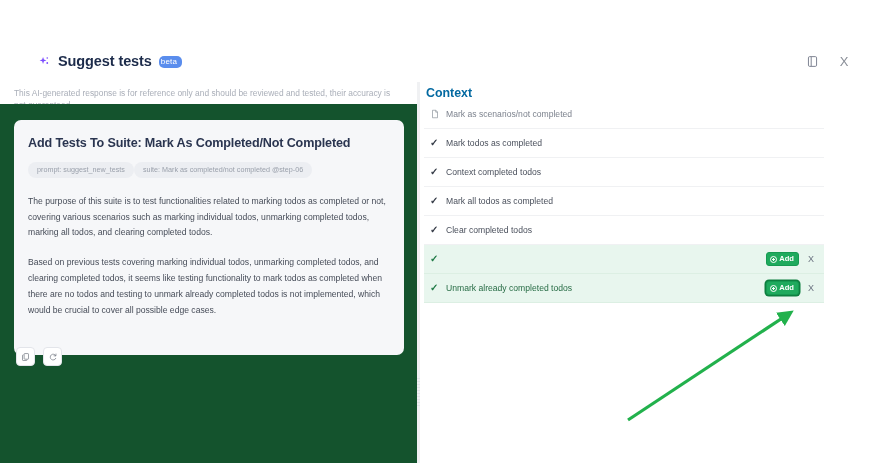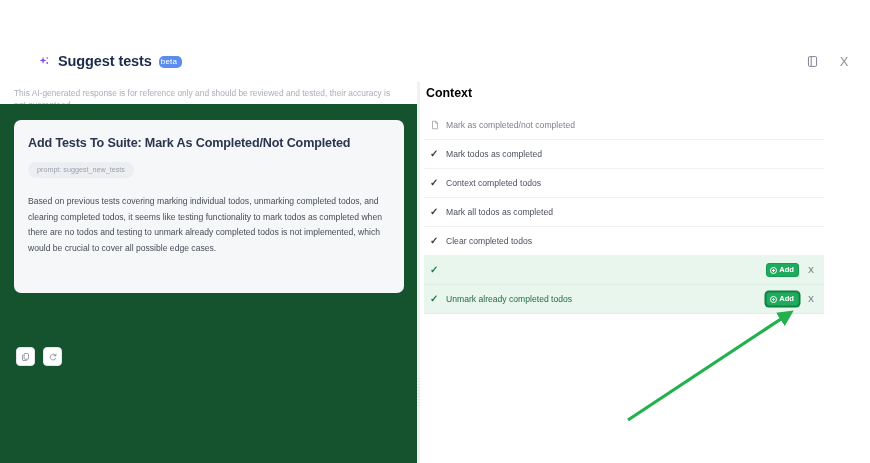--- a/index.html
+++ b/index.html
@@ -82,22 +82,21 @@
     position: absolute; left: 417px; top: 378px; width: 3px; height: 30px;
     background: repeating-linear-gradient(to bottom, #e2e4e8 0 1px, transparent 1px 3px);
   }
 
   
   .right-pane {
     position: absolute; left: 424px; top: 86px; width: 446px; height: 377px;
     background: #fff;
   }
   .context-title {
-    font-size: 12.4px; font-weight: bold; color: #000000; padding-left: 2px;
-    margin-bottom: 11px;
+    font-size: 12.4px; font-weight: bold; color: #0369a1; padding-left: 2px;
   }
   .ctx-list { width: 400px; }
   .ctx-row {
     display: flex; align-items: center; height: 29px; padding: 0 8px 0 6px;
     border-bottom: 1px solid #f0f1f3; position: relative;
   }
   .ctx-row.file-row { border-bottom: 1px solid #f0f1f3; }
   .ctx-row.suggested { background: #e8f6ee; border-bottom: 1px solid #dcefe3; }
   .ctx-icon { width: 13px; display: flex; align-items: center; flex: 0 0 13px; }
   .check-mark { font-size: 10px; color: #343a46; line-height: 1; font-weight: bold; }
@@ -164,21 +163,23 @@
     </div>
   </div>
 
   <div class="disclaimer">This AI-generated response is for reference only and should be reviewed and tested, their accuracy is not guaranteed</div>
 
   <div class="left-pane">
     <div class="result-card">
       <div class="card-title">Add Tests To Suite: Mark As Completed/Not Completed</div>
       <div class="tag-row">
         <span class="tag">prompt: suggest_new_tests</span>
-      </div>
+        <span class="tag">suite: Mark as completed/not completed @step-06</span>
+      </div>
+      <p class="card-para">The purpose of this suite is to test functionalities related to marking todos as completed or not, covering various scenarios such as marking individual todos, unmarking completed todos, marking all todos, and clearing completed todos.</p>
       <p class="card-para">Based on previous tests covering marking individual todos, unmarking completed todos, and clearing completed todos, it seems like testing functionality to mark todos as completed when there are no todos and testing to unmark already completed todos is not implemented, which would be crucial to cover all possible edge cases.</p>
     </div>
 
     <div class="card-tools">
       <button class="tool-btn">
         <svg viewBox="0 0 16 16" width="10" height="10">
           <rect x="5" y="2.5" width="7" height="9" rx="1" fill="none" stroke="#6f757f" stroke-width="1.1"></rect>
           <path d="M4 4.6 H3.4 a1 1 0 0 0 -1 1 V12.6 a1 1 0 0 0 1 1 H8.6 a1 1 0 0 0 1 -1 V12" fill="none" stroke="#6f757f" stroke-width="1.1"></path>
         </svg>
       </button>
@@ -199,21 +200,21 @@
 
     <div class="ctx-list">
 
       <div class="ctx-row file-row">
         <span class="ctx-icon">
           <svg viewBox="0 0 16 16" width="10" height="10">
             <path d="M4 2 H9.4 L12 4.8 V14 H4 Z" fill="none" stroke="#8b919b" stroke-width="1.1"></path>
             <path d="M9.2 2.2 V5 H12" fill="none" stroke="#8b919b" stroke-width="1.1"></path>
           </svg>
         </span>
-        <span class="ctx-label">Mark as completed/not completed</span>
+        <span class="ctx-label">Mark as scenarios/not completed</span>
       </div>
 
       <div class="ctx-row">
         <span class="ctx-icon">
             <span class="check-mark">✓</span>
           </span>
         <span class="ctx-label">Mark todos as completed</span>
       </div>
       <div class="ctx-row">
         <span class="ctx-icon">

